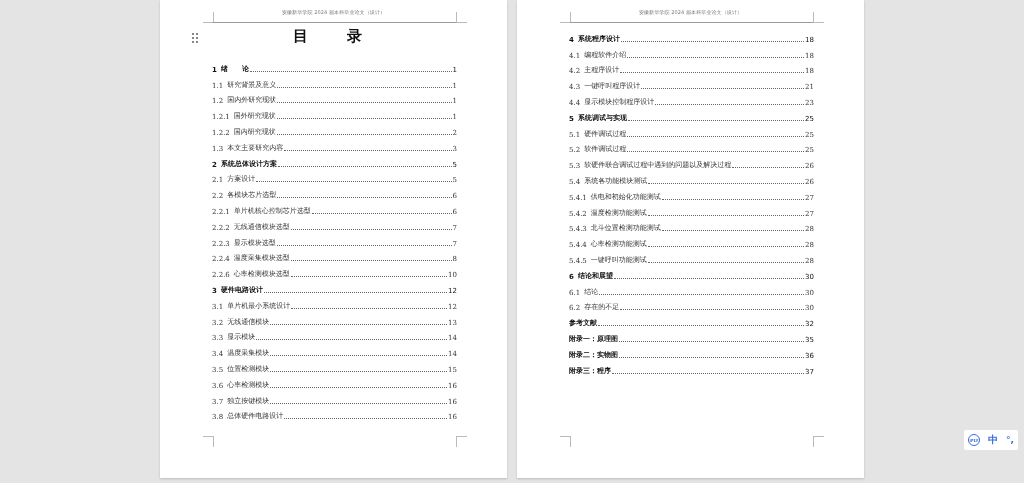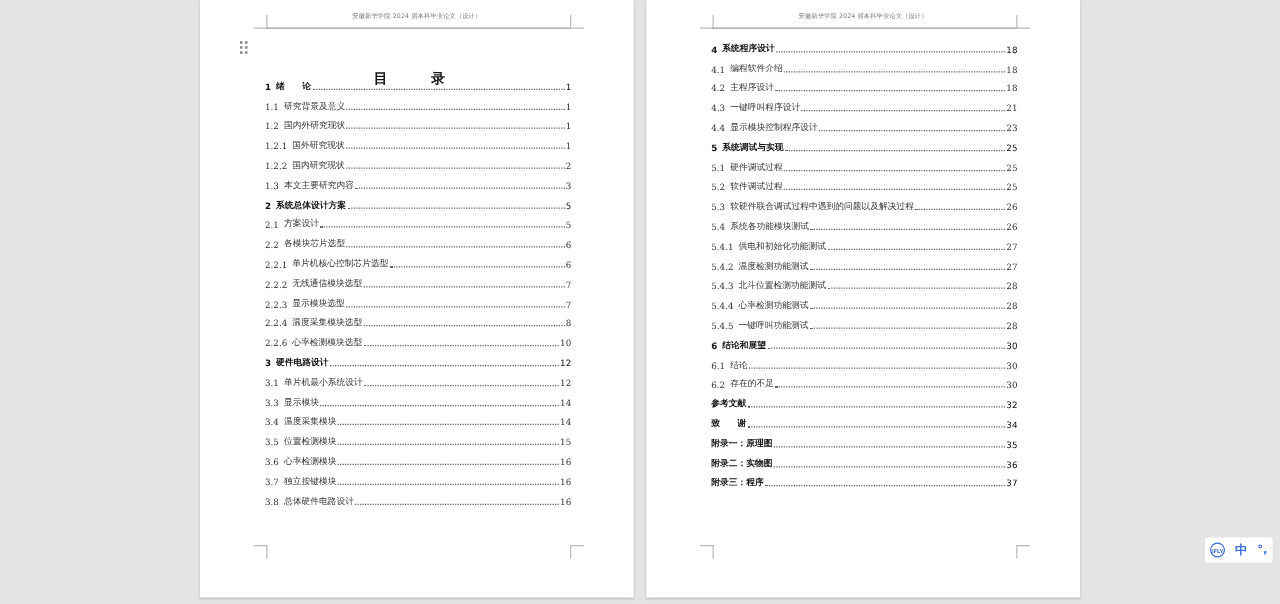--- a/index.html
+++ b/index.html
@@ -31,23 +31,22 @@
   .corner.br { border-left:1px solid #bbb; border-top:1px solid #bbb; }
 
   .drag-handle {
     position:absolute; left:32px; top:33px; width:6px; height:10px;
     display:grid; grid-template-columns:repeat(2,2px); gap:2px 2px;
   }
   .drag-handle span { width:2px; height:2px; background:#888; display:block; }
 
   .toc-title {
     position:absolute; top:27px; left:0; right:0; text-align:center;
-    font-size:11px; font-weight:bold; color:#111; letter-spacing:12px;
+    font-size:15px; font-weight:bold; color:#111; letter-spacing:12px;
     font-family:"DejaVu Sans", sans-serif;
-    margin-top:28px;
   }
 
   .toc-list { position:absolute; left:52px; width:245px; }
   #page1 .toc-list { top:58px; }
   #page2 .toc-list { top:28px; }
   .toc-row {
     display:flex; align-items:flex-end; height:15.8px;
     font-size:7px; color:#333;
   }
   .toc-row.lvl1 { font-weight:bold; color:#111; font-family:"DejaVu Sans", sans-serif; }
@@ -180,20 +179,26 @@
         <span class="dots"></span>
         <span class="pg">12</span>
       </div>
       <div class="toc-row lvl2">
         <span class="num">3.1</span>
         <span class="label">单片机最小系统设计</span>
         <span class="dots"></span>
         <span class="pg">12</span>
       </div>
       <div class="toc-row lvl2">
+        <span class="num">3.2</span>
+        <span class="label">无线通信模块</span>
+        <span class="dots"></span>
+        <span class="pg">13</span>
+      </div>
+      <div class="toc-row lvl2">
         <span class="num">3.3</span>
         <span class="label">显示模块</span>
         <span class="dots"></span>
         <span class="pg">14</span>
       </div>
       <div class="toc-row lvl2">
         <span class="num">3.4</span>
         <span class="label">温度采集模块</span>
         <span class="dots"></span>
         <span class="pg">14</span>
@@ -340,25 +345,20 @@
         <span class="label">存在的不足</span>
         <span class="dots"></span>
         <span class="pg">30</span>
       </div>
       <div class="toc-row lvl1">
         <span class="label">参考文献</span>
         <span class="dots"></span>
         <span class="pg">32</span>
       </div>
       <div class="toc-row lvl1">
-        <span class="label">致　　谢</span>
-        <span class="dots"></span>
-        <span class="pg">34</span>
-      </div>
-      <div class="toc-row lvl1">
         <span class="label">附录一：原理图</span>
         <span class="dots"></span>
         <span class="pg">35</span>
       </div>
       <div class="toc-row lvl1">
         <span class="label">附录二：实物图</span>
         <span class="dots"></span>
         <span class="pg">36</span>
       </div>
       <div class="toc-row lvl1">

